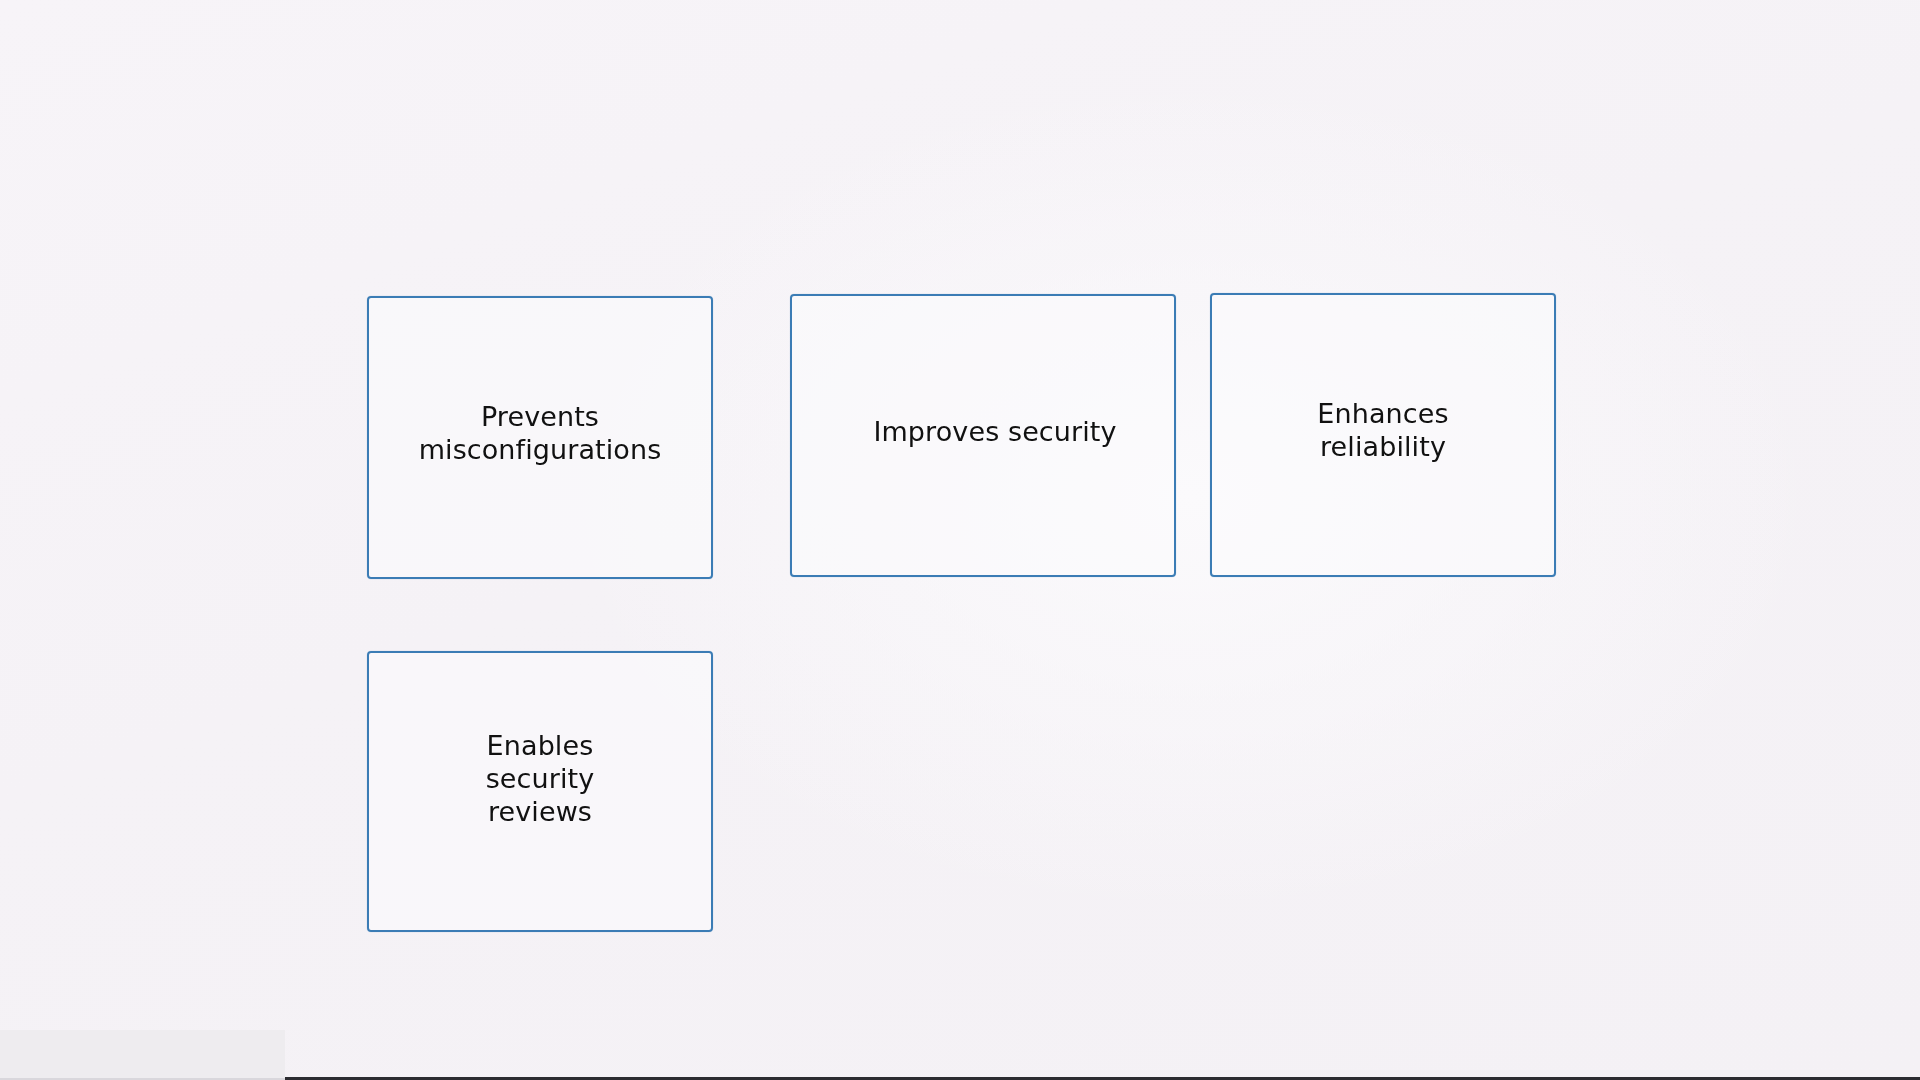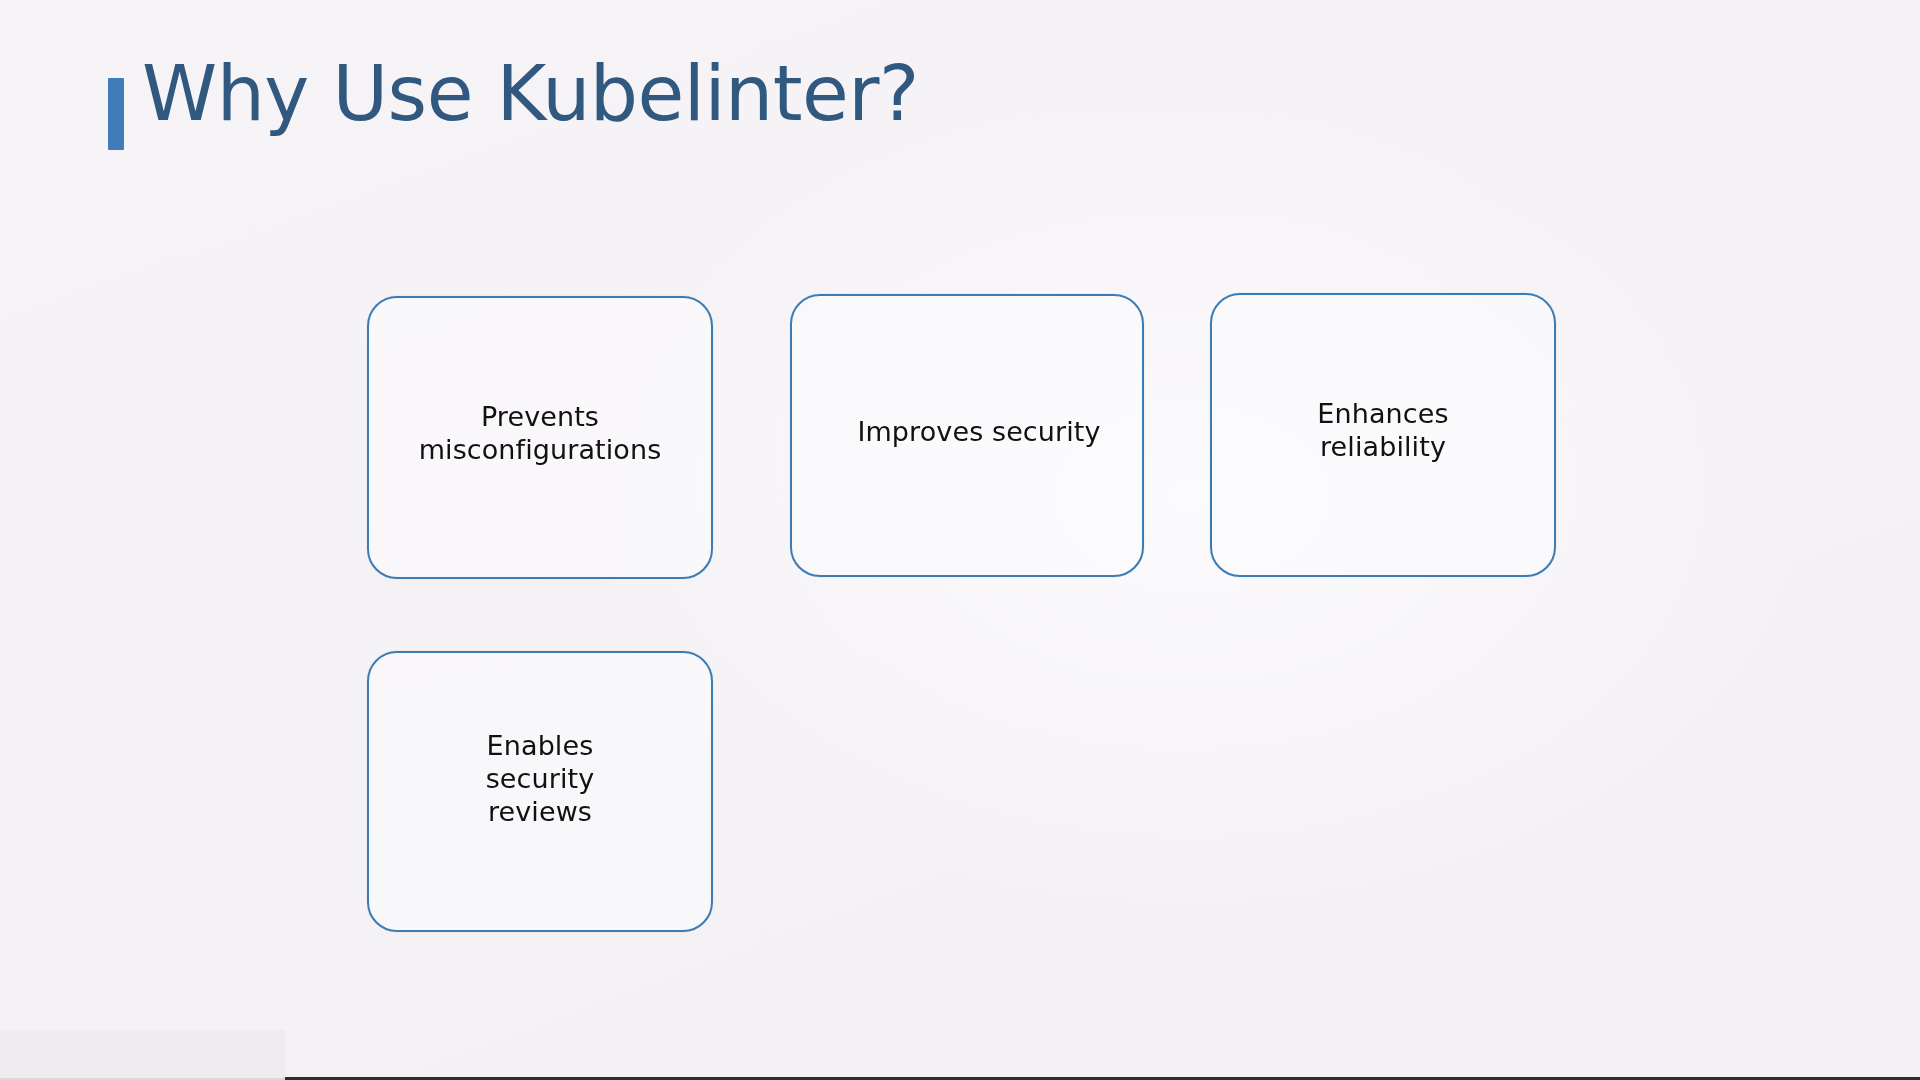--- a/index.html
+++ b/index.html
@@ -59,21 +59,21 @@
     left: 0;
     top: 0;
     width: 1920px;
     height: 1080px;
   }
 
   .card {
     position: absolute;
     box-sizing: border-box;
     border: 2.6px solid #3b7cb5;
-    border-radius: 30px;
+    border-radius: 4px;
     background: rgba(252, 251, 253, 0.55);
     display: flex;
     align-items: center;
     justify-content: center;
     box-shadow: 0 0 0 0.5px rgba(59,124,181,0.10);
   }
 
   .card-label {
     font-family: "DejaVu Sans", sans-serif;
     font-size: 27px;
@@ -82,21 +82,21 @@
     color: #111111;
     text-align: center;
     letter-spacing: 0.1px;
     padding: 0 14px;
     white-space: pre-line;
     transform: translateY(-4px);
   }
 
   
   .card-1 { left: 367px; top: 296px; width: 346px; height: 283px; }
-  .card-2 { left: 790px; top: 294px; width: 354px; height: 283px; padding-left: 24px; }
+  .card-2 { left: 790px; top: 294px; width: 386px; height: 283px; padding-left: 24px; }
   .card-3 { left: 1210px; top: 293px; width: 346px; height: 284px; }
   .card-4 { left: 367px; top: 651px; width: 346px; height: 281px; }
 
   .card-4 .card-label { transform: translateY(-12px); }
   .card-2 .card-label { transform: translateY(-3px); }
 
   
   .bottom-left-band {
     position: absolute;
     left: 0;
@@ -120,24 +120,20 @@
     width: 285px;
     height: 2px;
     background: #d9d7dc;
   }
 </style>
 </head>
 <body>
 
 <div class="slide">
 
-  <div class="title-row">
-    <div class="title-accent"></div>
-    <div class="title-text">Why Use Kubelinter?</div>
-  </div>
 
   <div class="cards-layer">
 
     <div class="card card-1">
       <div class="card-label">Prevents
 misconfigurations</div>
     </div>
 
     <div class="card card-2">
       <div class="card-label">Improves security</div>

